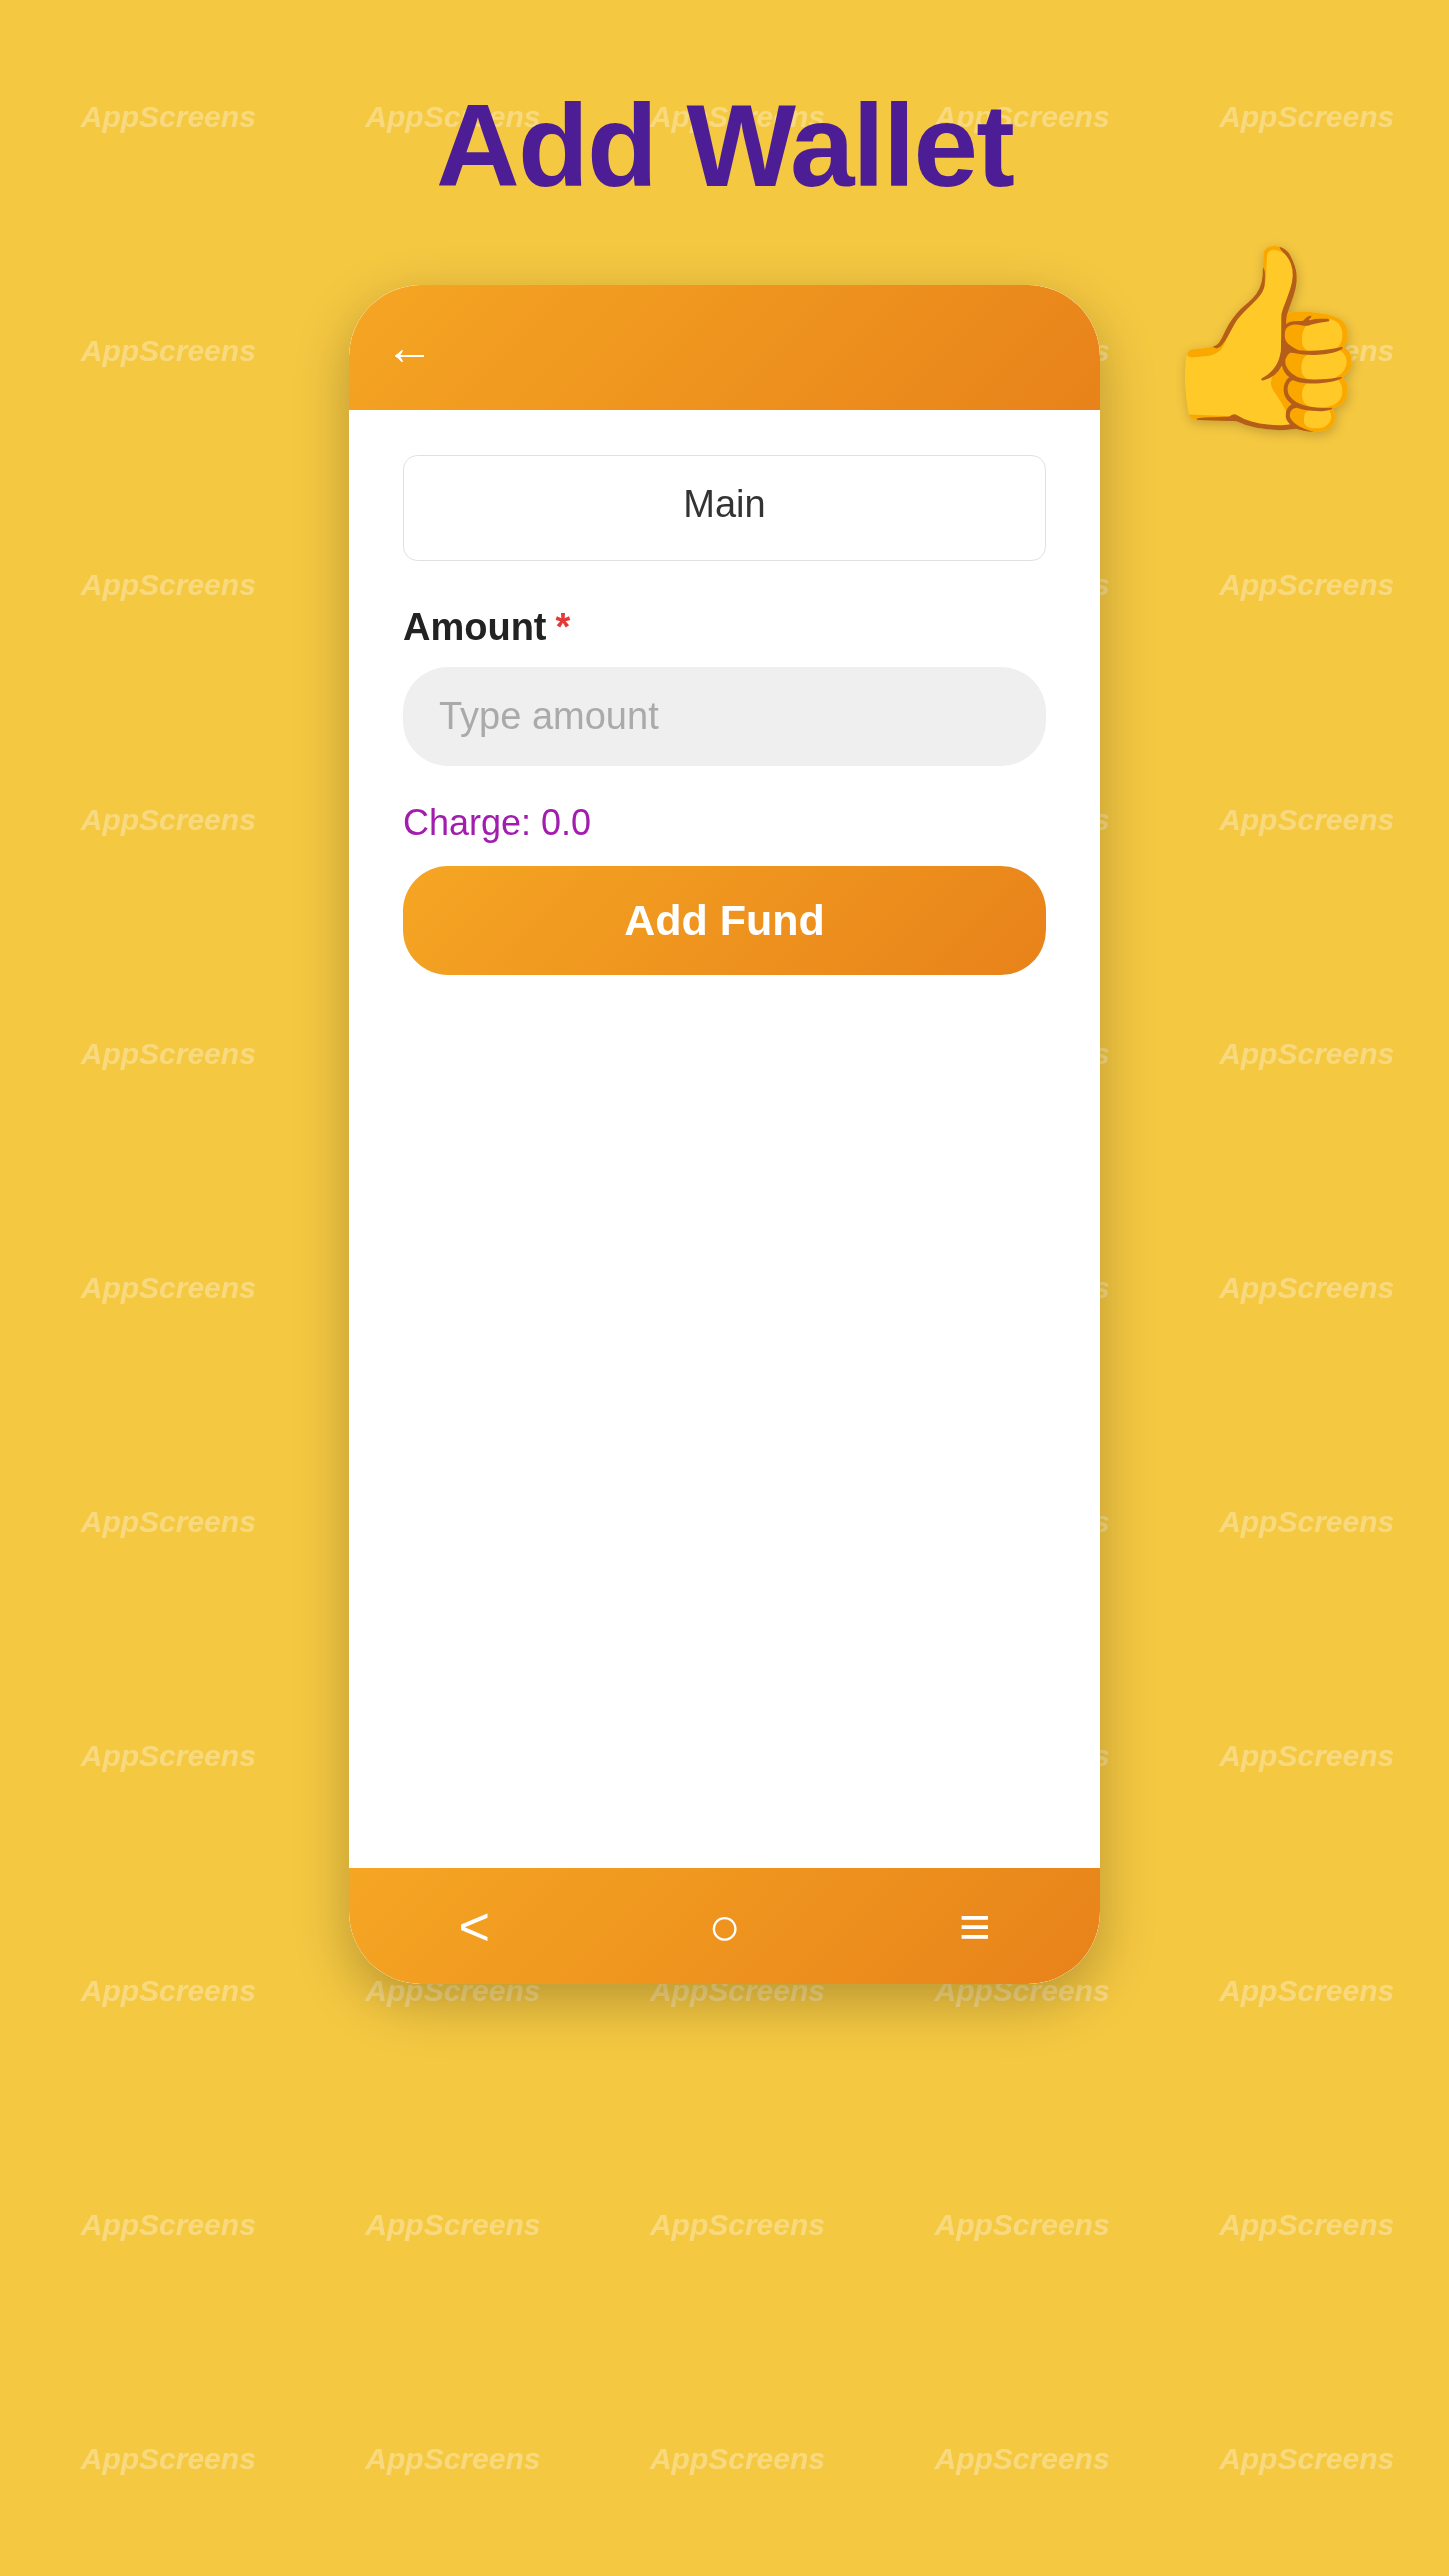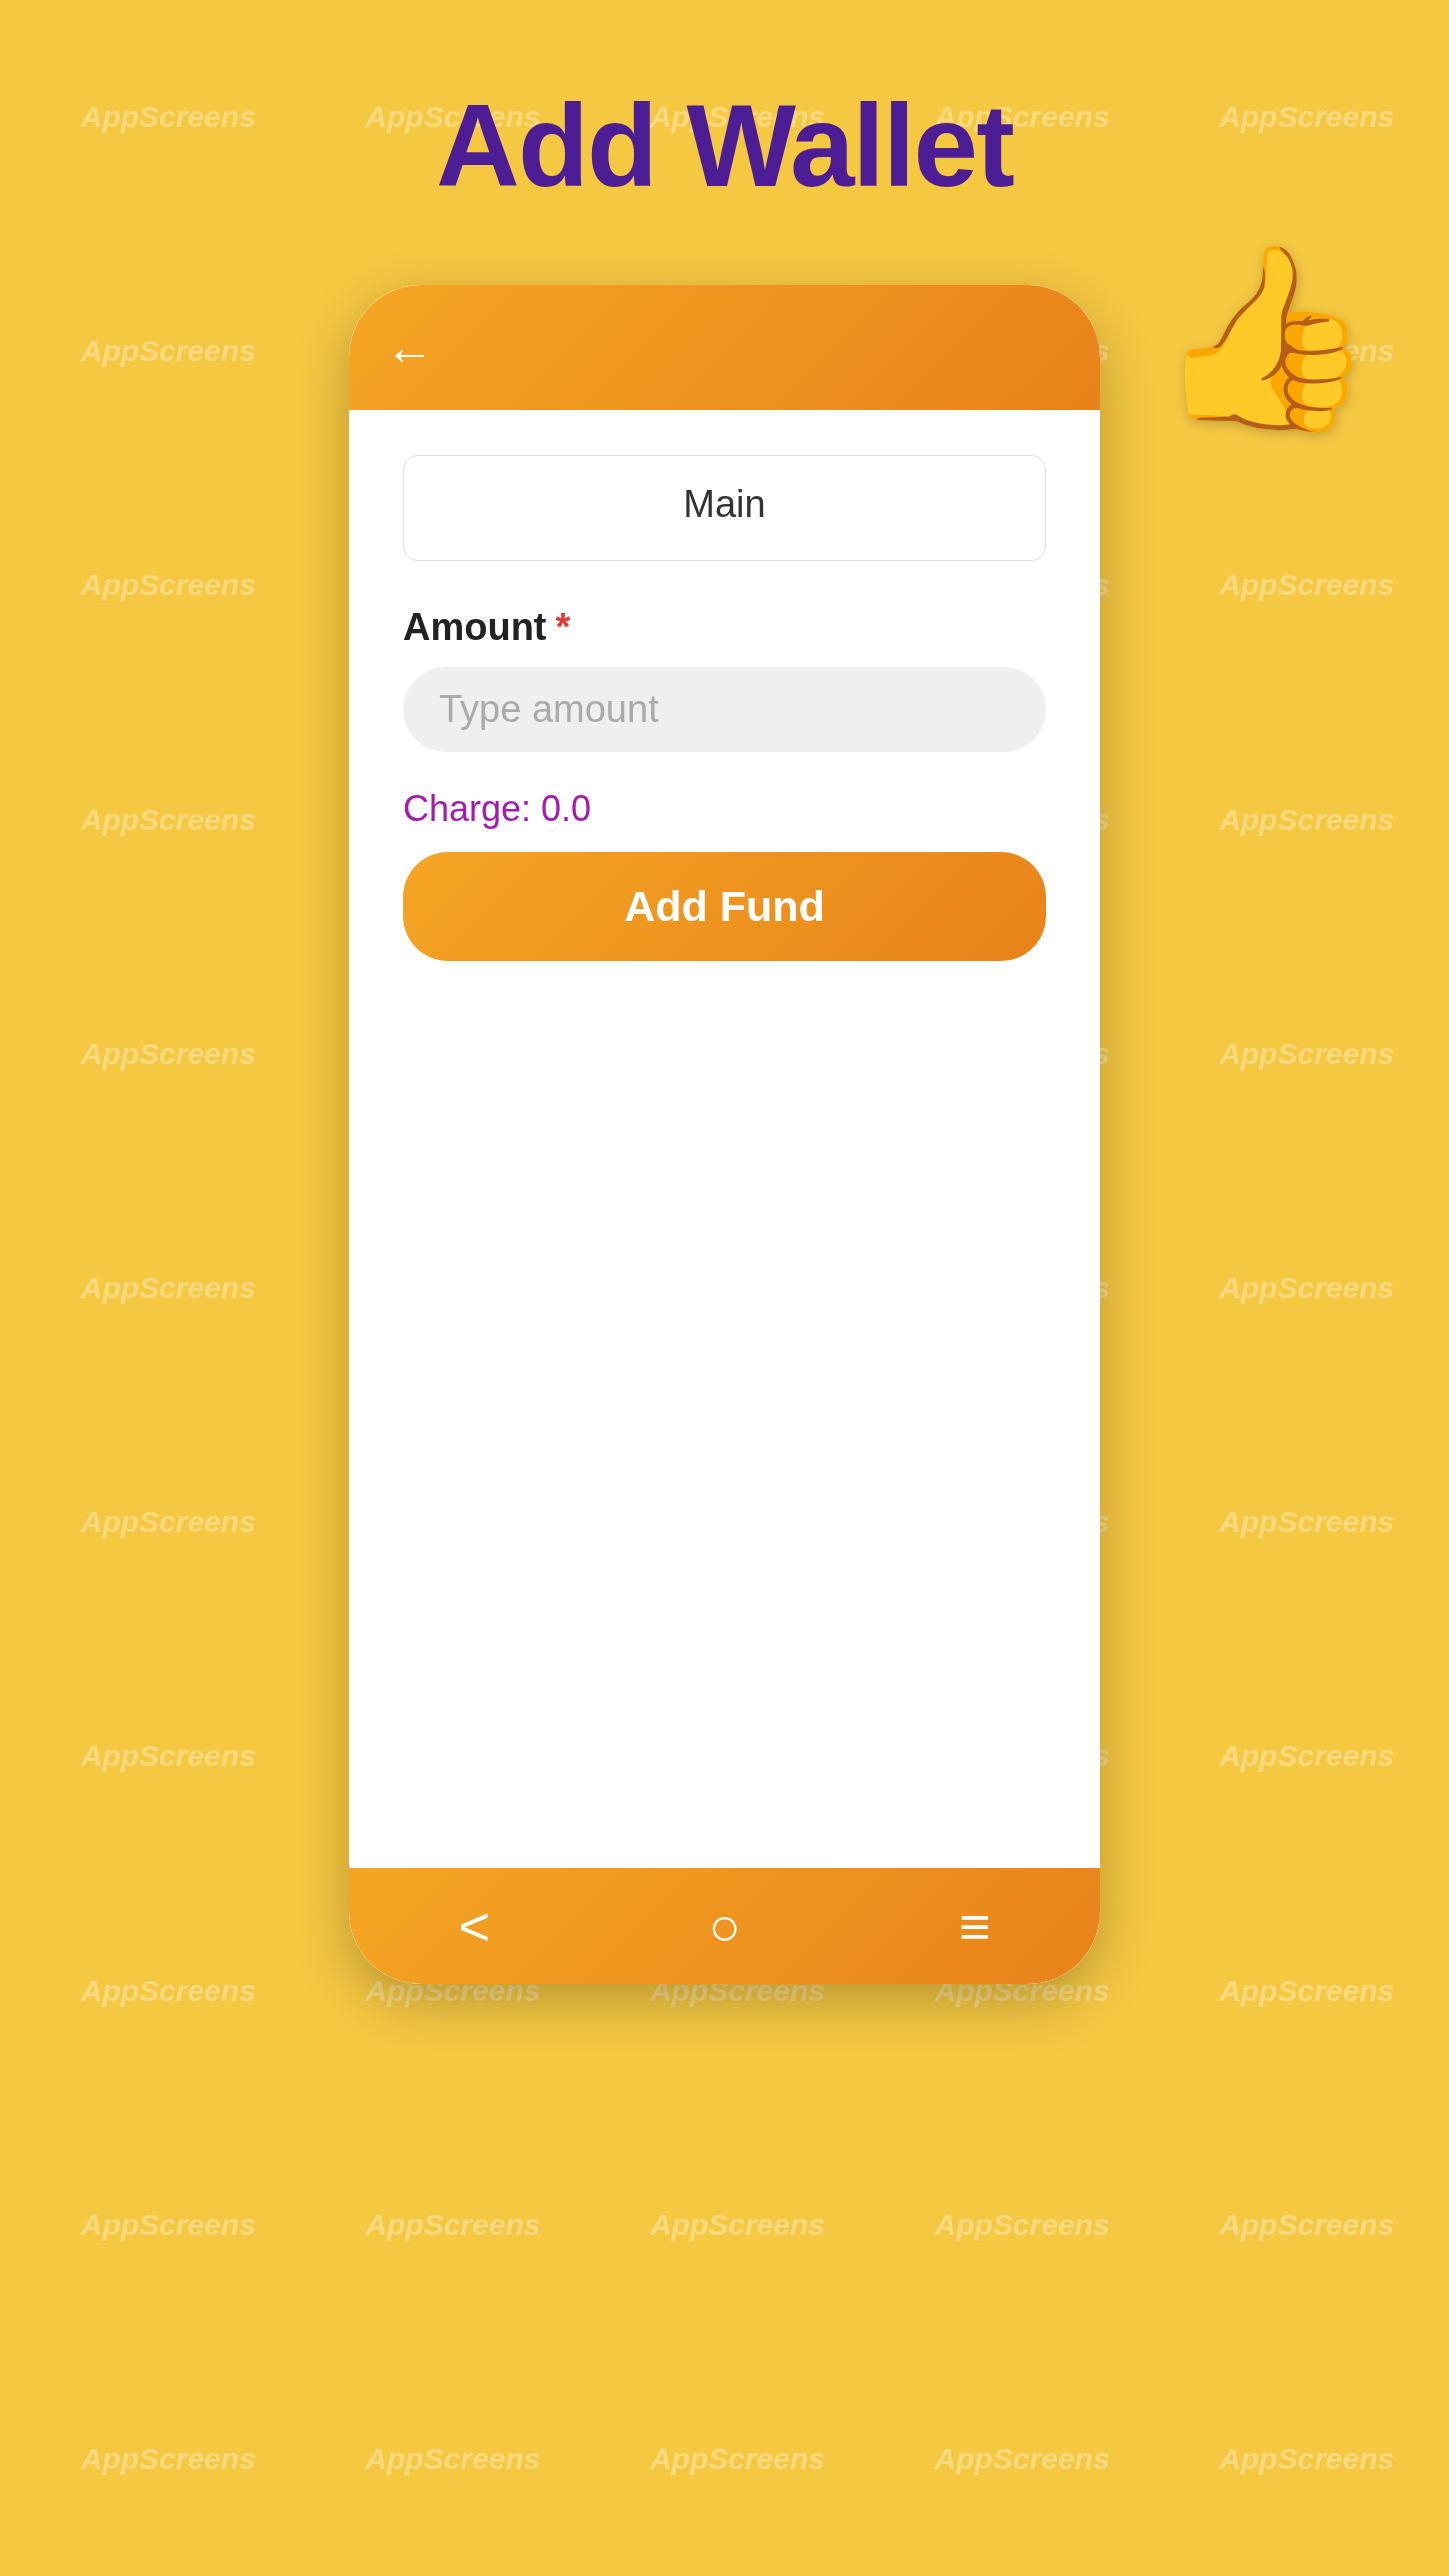--- a/index.html
+++ b/index.html
@@ -122,21 +122,21 @@
     }
     .required-star {
       color: #E53935;
       font-size: 38px;
     }
     .amount-input {
       width: 100%;
       background: #EFEFEF;
       border: none;
       border-radius: 45px;
-      padding: 21px 36px;
+      padding: 28px 36px;
       font-size: 38px;
       color: #4d7c0f;
       outline: none;
       margin-bottom: 36px;
     }
     .amount-input::placeholder {
       color: #aaa;
     }
 
     

